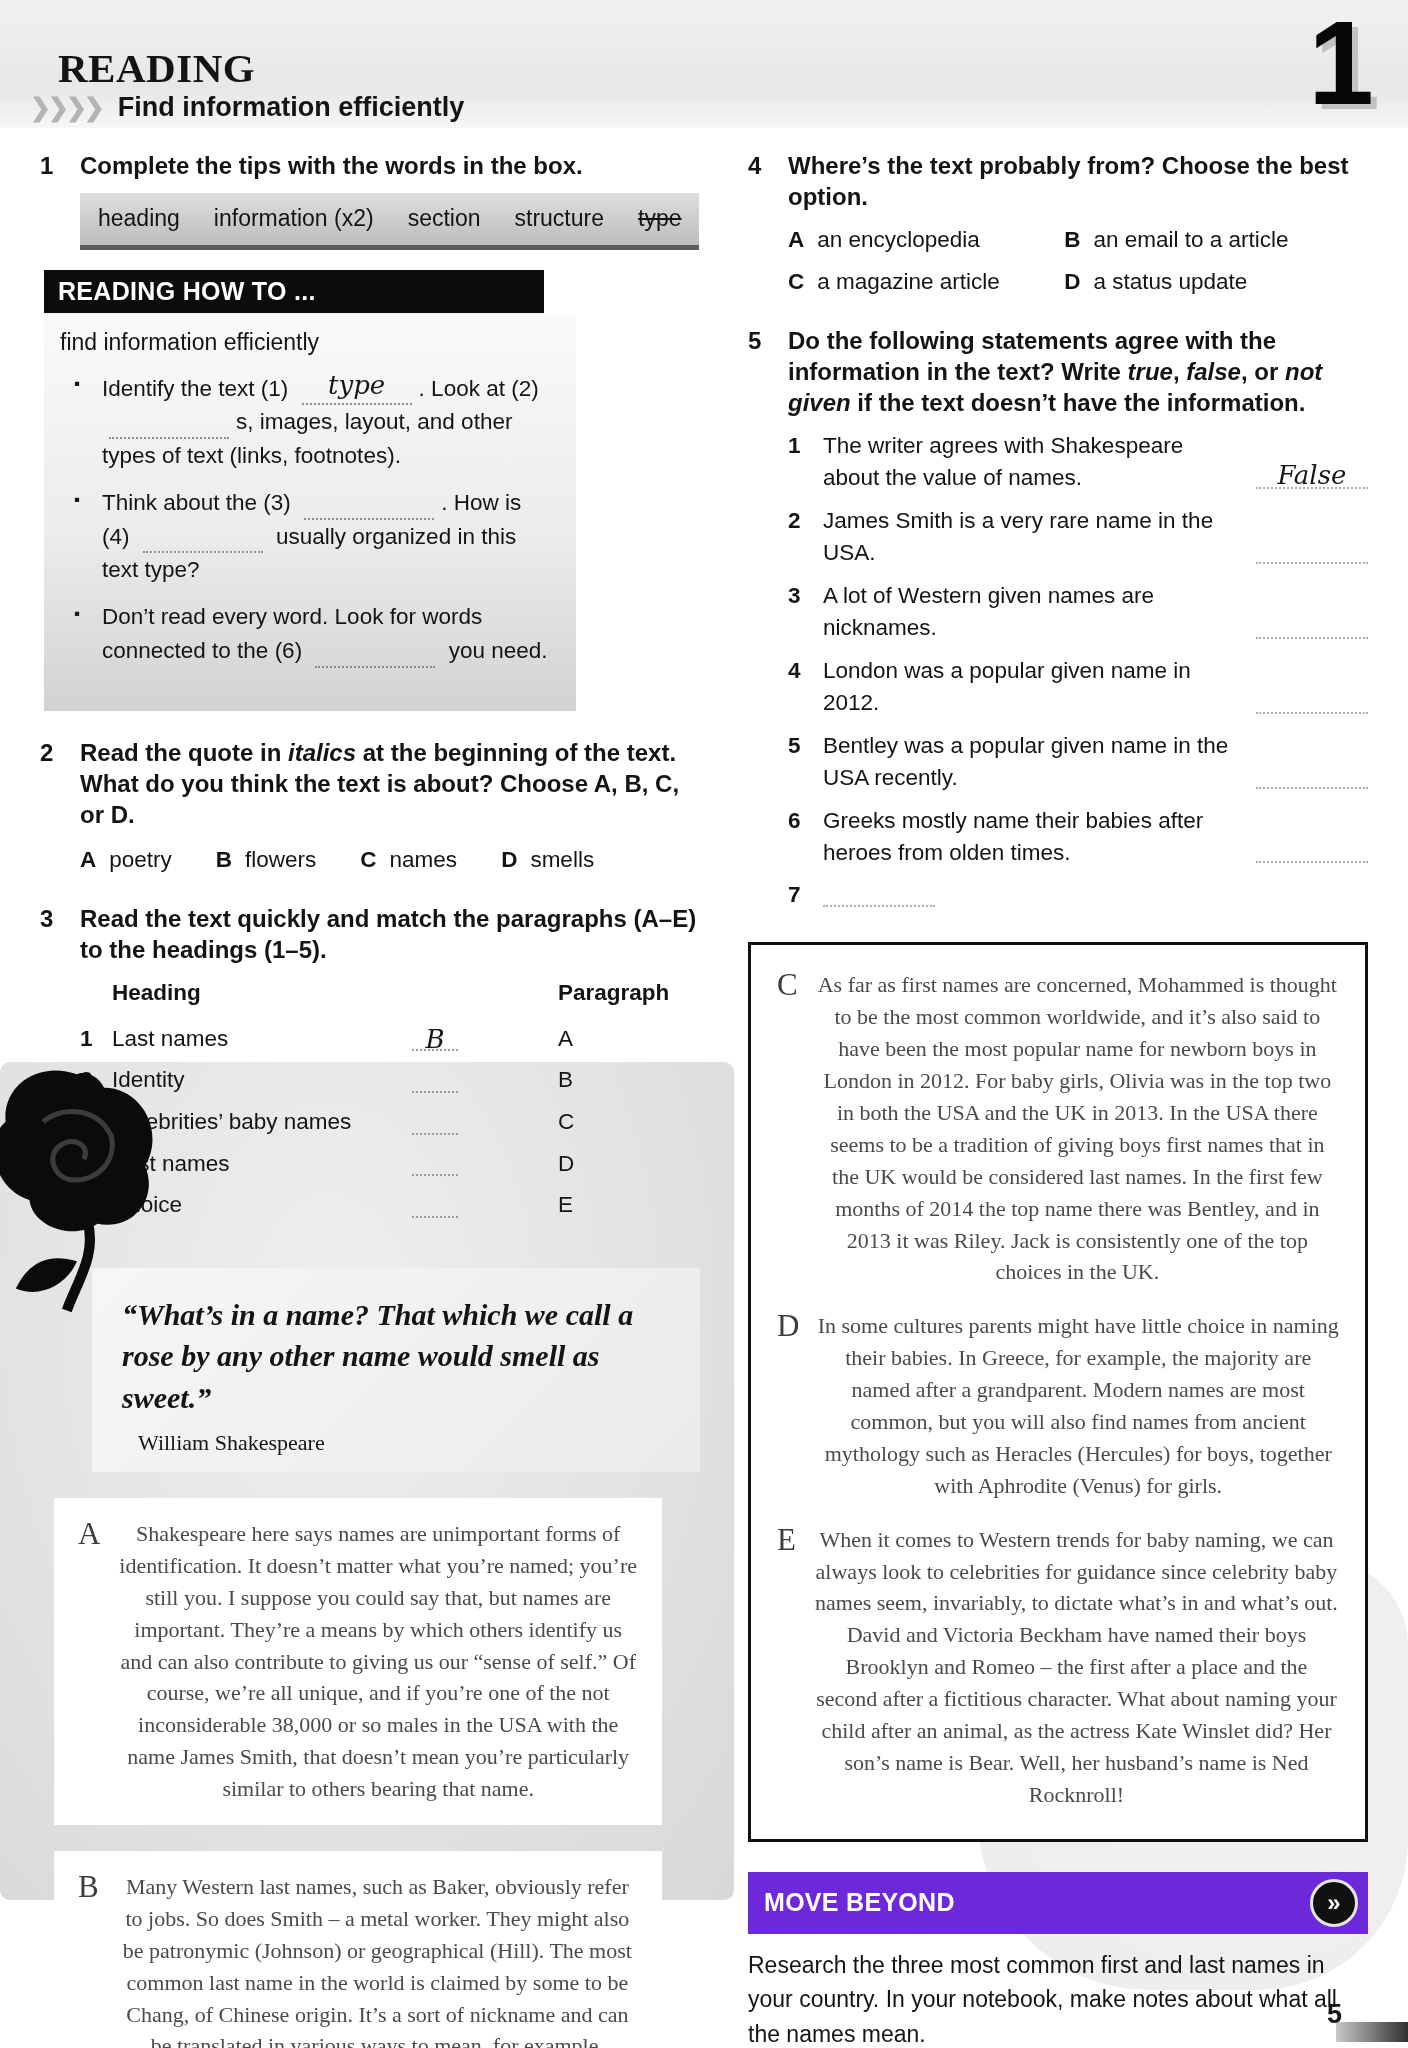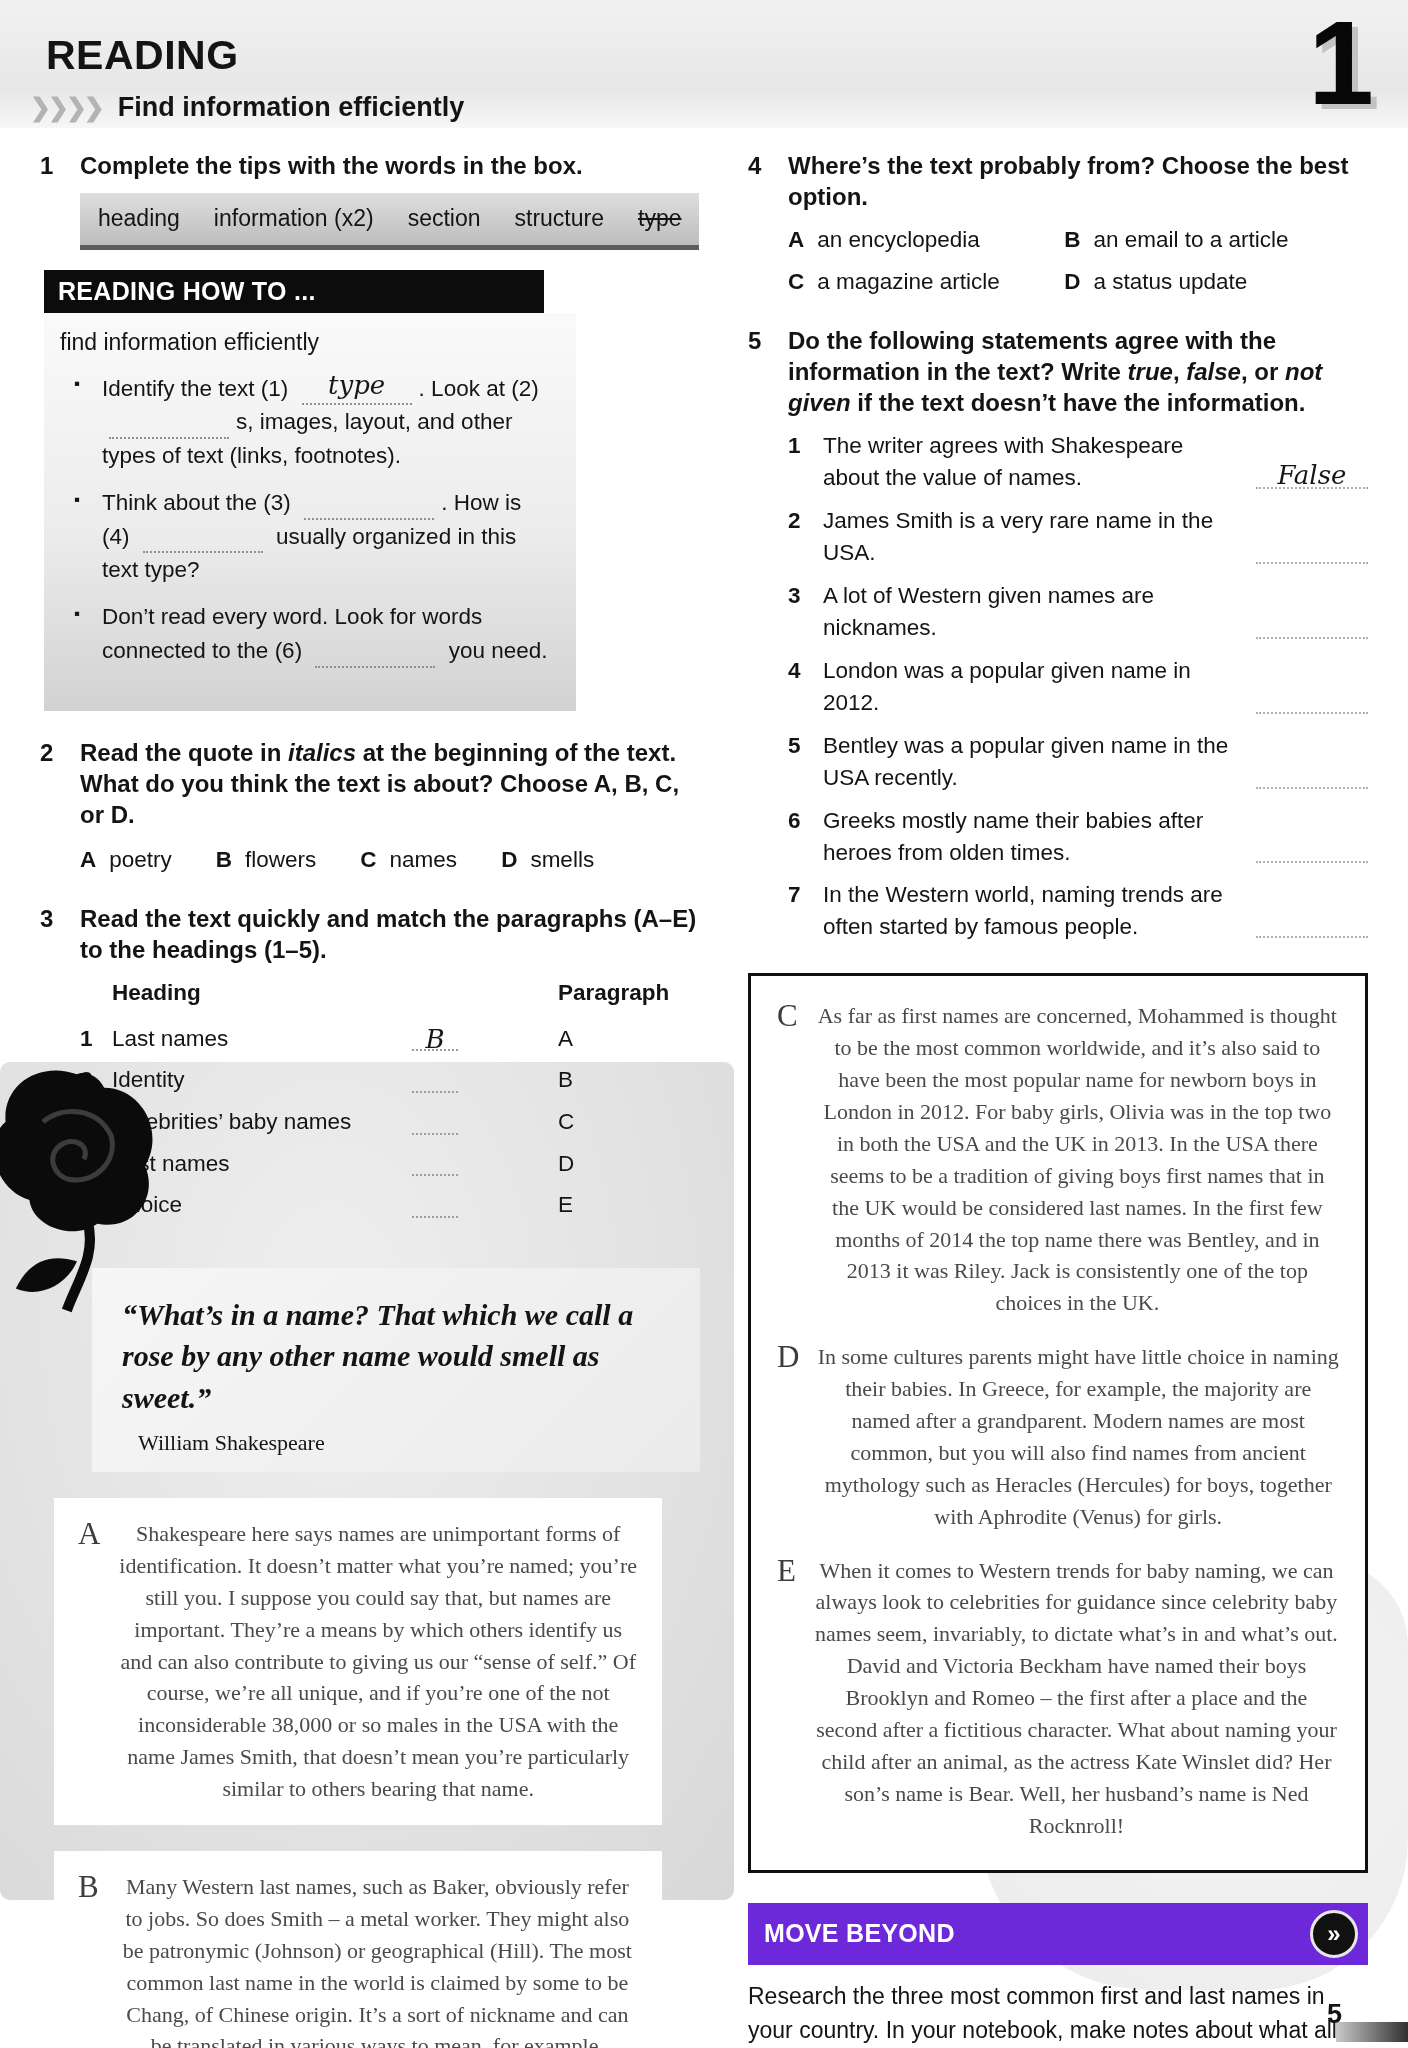--- a/index.html
+++ b/index.html
@@ -2,21 +2,21 @@
 <html><head>
 <meta charset="utf-8">
 <style>
   html,body{margin:0;padding:0;background:#9a9a9a;}
   .page{position:relative;width:1408px;height:2048px;background:#ffffff;
         font-family:"Liberation Sans",sans-serif;color:#141414;overflow:hidden;margin:0 auto;}
 
   
   .top-band{position:absolute;top:0;left:0;right:0;height:128px;
             background:linear-gradient(180deg,#f1f1f1 0%,#e7e7e7 70%,#f7f7f7 100%);}
-  .main-title{position:absolute;top:28px;left:42px;font-size:41px;font-weight:800;letter-spacing:.5px;margin:4px;}
+  .main-title{position:absolute;top:28px;left:42px;font-size:41px;font-weight:800;letter-spacing:.5px;margin:16px;font-family:Liberation Serif, serif;}
   .subtitle-row{position:absolute;top:92px;left:30px;display:flex;align-items:center;gap:16px;}
   .chevrons{color:#b3b3b3;font-size:25px;font-weight:700;letter-spacing:-3px;}
   .subtitle{font-size:27px;font-weight:700;}
   .chapter{position:absolute;top:2px;right:34px;font-size:118px;line-height:1.05;font-weight:800;
            color:#070707;text-shadow:6px 5px 0 #c2c2c2;}
 
   
   .wash-left{position:absolute;left:0;top:1062px;width:734px;height:838px;z-index:0;
              background:radial-gradient(ellipse at 45% 30%,#efefef 0%,#e3e3e3 55%,#d8d8d8 100%);
              border-radius:10px;}
@@ -316,21 +316,20 @@
             <span class="st-text">Bentley was a popular given name in the USA recently.</span>
             <span class="st-ans"><span class="hand"></span></span>
           </div>
           <div class="st">
             <span class="st-num">6</span>
             <span class="st-text">Greeks mostly name their babies after heroes from olden times.</span>
             <span class="st-ans"><span class="hand"></span></span>
           </div>
           <div class="st">
             <span class="st-num">7</span>
-            <span class="st-text">In the Western world, naming trends are often started by famous people.</span>
             <span class="st-ans"><span class="hand"></span></span>
           </div>
         </div>
       </div>
 
       <div class="read-box">
         <div class="rpara">
           <div class="pletter">C</div>
           <p class="ptext">As far as first names are concerned, Mohammed is thought to be the most common worldwide, and it’s also said to have been the most popular name for newborn boys in London in 2012. For baby girls, Olivia was in the top two in both the USA and the UK in 2013. In the USA there seems to be a tradition of giving boys first names that in the UK would be considered last names. In the first few months of 2014 the top name there was Bentley, and in 2013 it was Riley. Jack is consistently one of the top choices in the UK.</p>
         </div>

